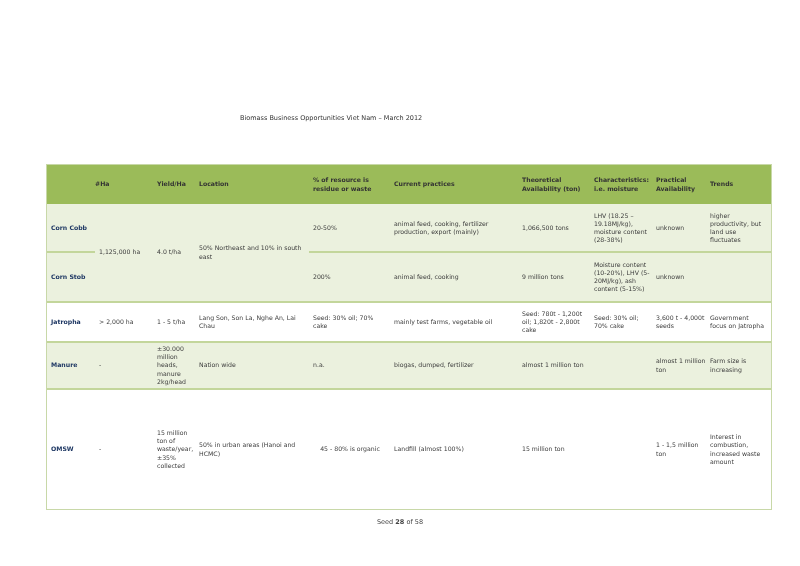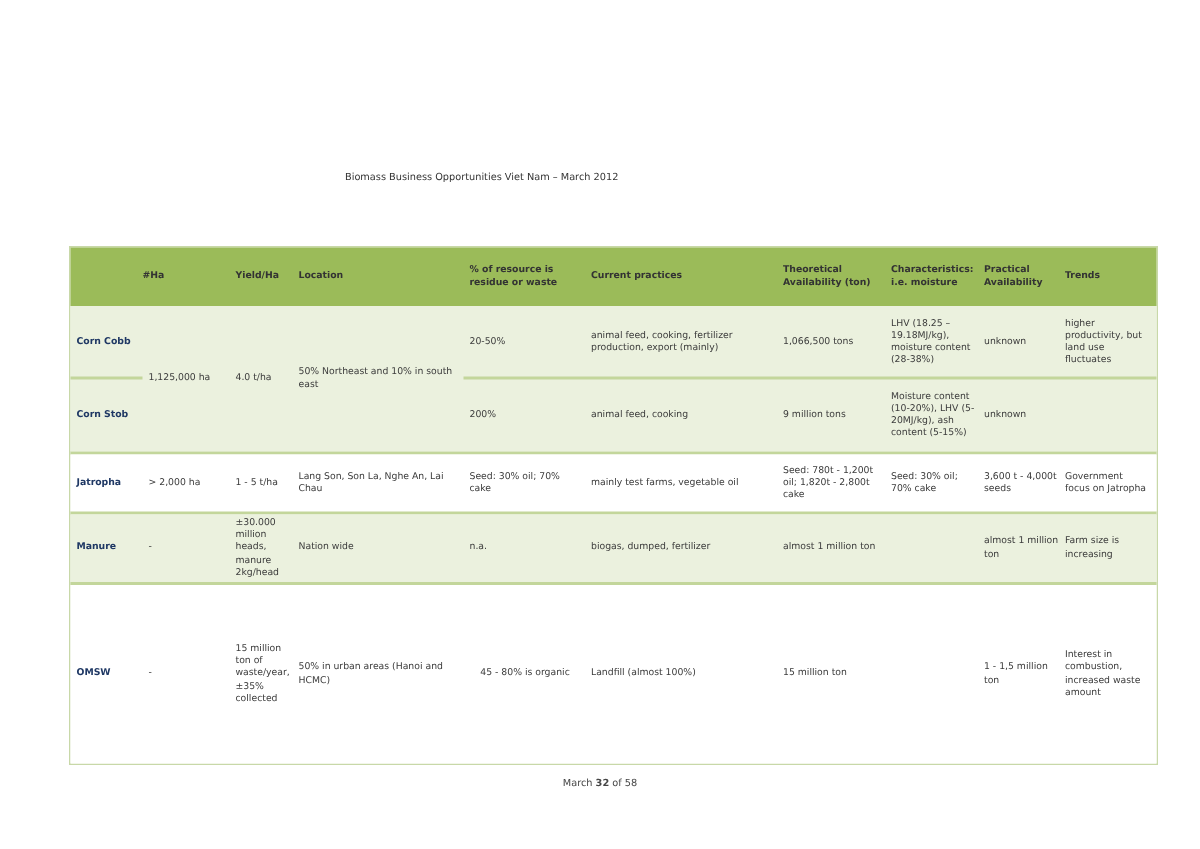--- a/index.html
+++ b/index.html
@@ -1,19 +1,19 @@
 <!DOCTYPE html>
 <html><head>
 <meta charset="utf-8">
 <style>
   html, body { margin:0; padding:0; background:#ffffff; }
   body { width:800px; height:566px; position:relative; overflow:hidden;
          font-family:"DejaVu Sans", sans-serif; color:#3a3a3a; }
   .doc-header { position:absolute; left:0; width:800px; top:114px; font-size:6.5px; color:#333; }
-  .doc-header span { position:absolute; left:230px; white-space:nowrap; }
+  .doc-header span { position:absolute; left:240px; white-space:nowrap; }
   .tbl { position:absolute; left:46px; top:164px; width:726px; height:346px;
          border:1px solid #c8d8a8; box-sizing:border-box; }
   .cell { position:absolute; font-size:6.2px; line-height:8.2px; color:#3c3c3c;
           display:flex; align-items:center; box-sizing:border-box; padding-right:4px; }
   .hdr { position:absolute; left:0; top:0; width:724px; height:39px; background:#9bbb59; }
   .hdr .cell { font-weight:bold; color:#333; top:0; height:39px; }
   .row { position:absolute; left:0; width:724px; box-sizing:border-box; }
   .row.shade { background:#ebf1de; }
   .row.white { background:#ffffff; }
   .sep { position:absolute; height:2px; background:#c3d69b; }
@@ -108,14 +108,14 @@
     <div class="cell" style="left:266px;top:0;height:119px;width:78px;justify-content:center;">45 - 80% is organic</div>
     <div class="cell" style="left:347px;top:0;height:119px;width:120px;">Landfill (almost 100%)</div>
     <div class="cell" style="left:475px;top:0;height:119px;width:72px;">15 million ton</div>
     <div class="cell" style="left:547px;top:0;height:119px;width:62px;"></div>
     <div class="cell" style="left:609px;top:0;height:119px;width:54px;">1 - 1,5 million ton</div>
     <div class="cell" style="left:663px;top:0;height:119px;width:60px;">Interest in combustion, increased waste amount</div>
   </div>
 </div>
 
 <div class="footer">
-  <span>March </span><b>32</b><span> of 58</span>
+  <span>Seed </span><b>28</b><span> of 58</span>
 </div>
 
 </body></html>

